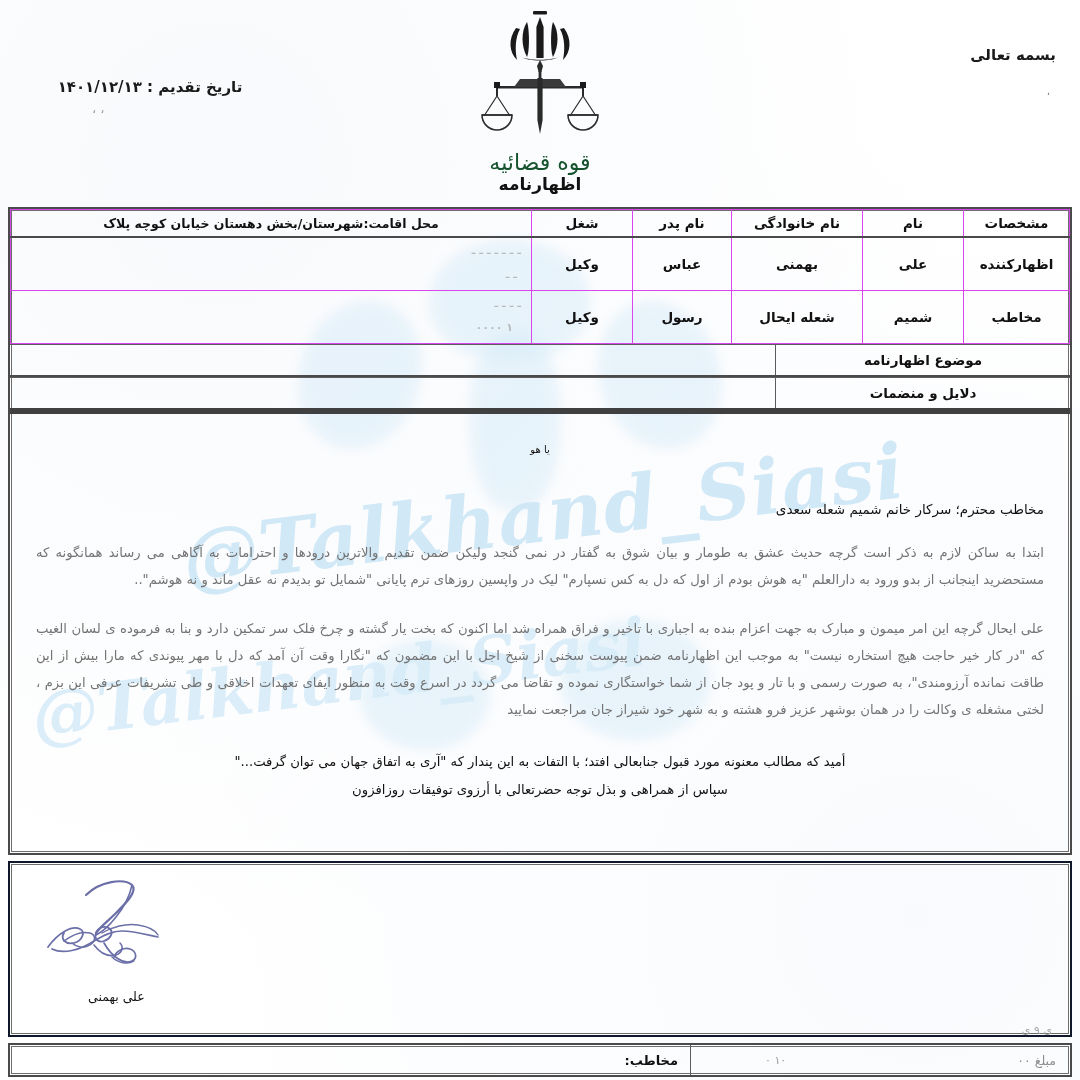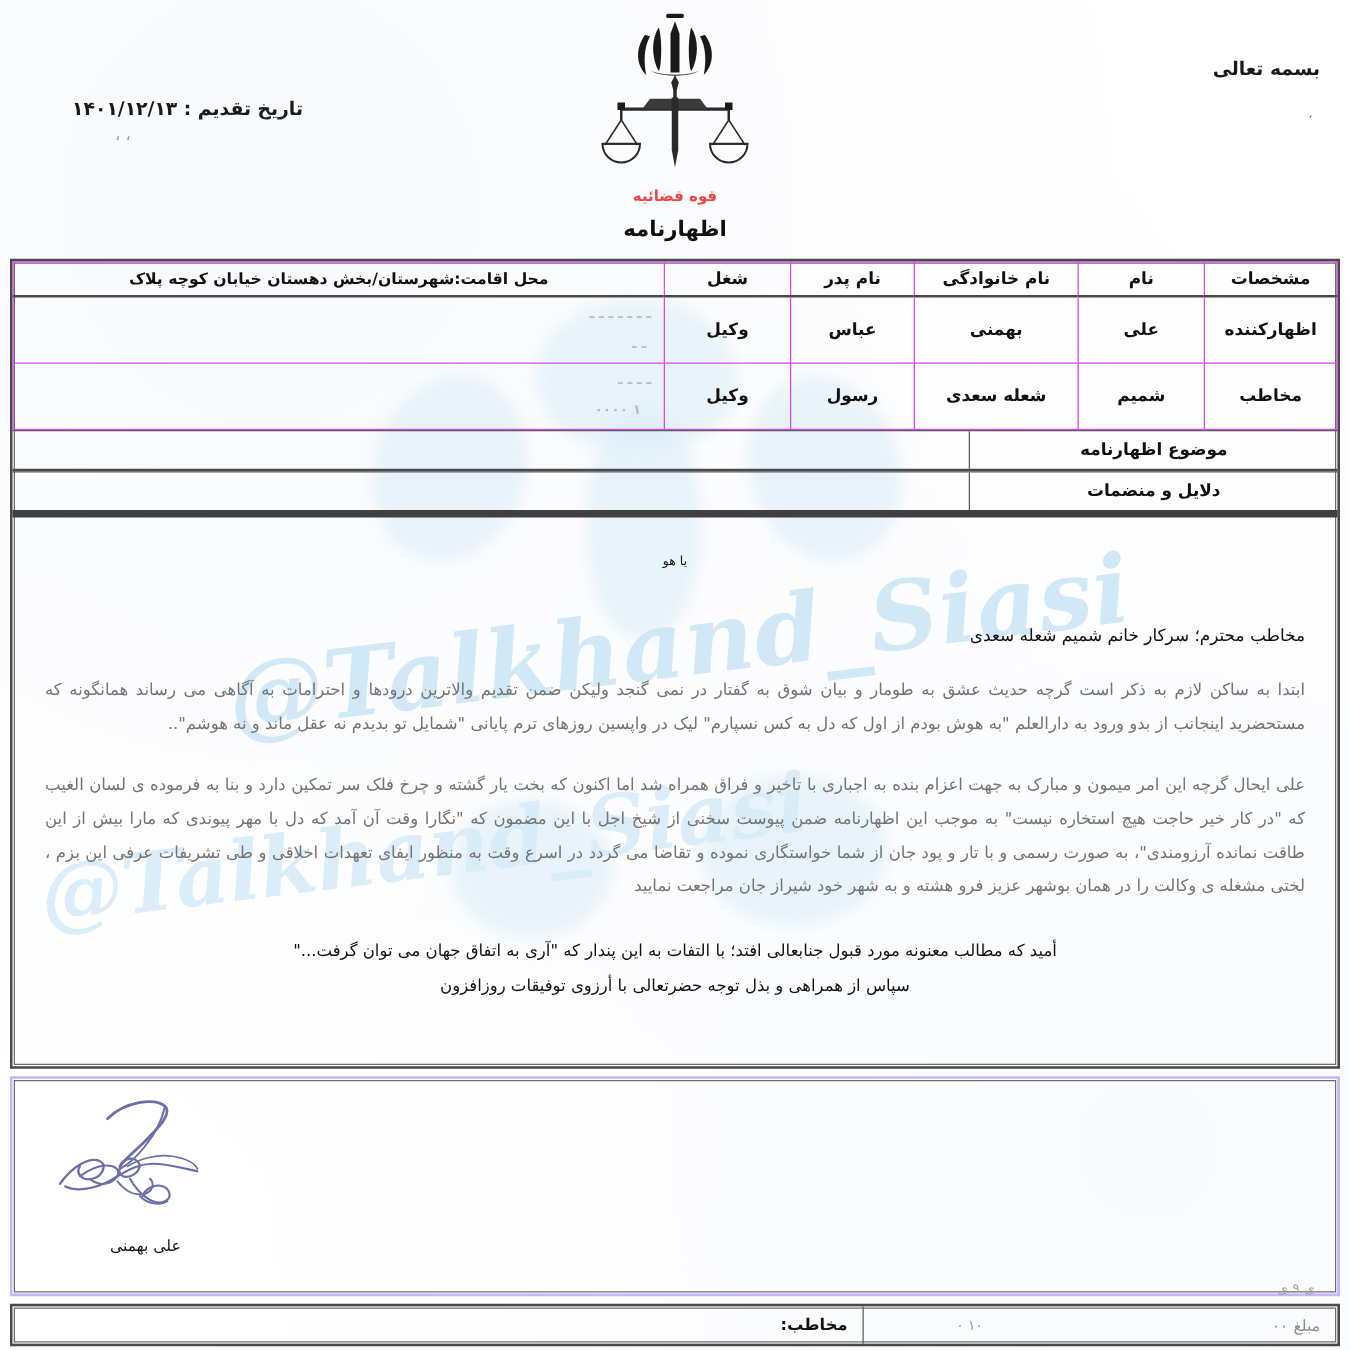--- a/index.html
+++ b/index.html
@@ -117,23 +117,23 @@
     left: 50%;
     transform: translateX(-50%);
     width: 120px;
     height: 140px;
   }
   #org-name {
     position: absolute;
     top: 150px;
     left: 50%;
     transform: translateX(-50%);
-    font-size: 12px;
-    font-weight: bold;
-    color: #ef4444;
+    font-size: 22px;
+    font-weight: normal;
+    color: #14532d;
     text-align: center;
   }
   #doc-type {
     position: absolute;
     top: 174px;
     left: 50%;
     transform: translateX(-50%);
     font-size: 17px;
     font-weight: bold;
     color: #111;
@@ -273,21 +273,21 @@
   }
   .body-closing div + div { margin-top: 2px; }
 
   
   #signature-frame {
     position: absolute;
     top: 861px;
     right: 8px;
     left: 8px;
     height: 176px;
-    border: 2px solid #c4b5fd;
+    border: 2px solid #0f172a;
     box-shadow: inset 0 0 0 1px #ffffff, inset 0 0 0 2px #6d6d6d;
     box-sizing: border-box;
   }
   #signature-ink {
     position: absolute;
     top: 6px;
     left: 28px;
     width: 220px;
     height: 118px;
   }
@@ -444,21 +444,21 @@
           <td>عباس</td>
           <td>وکیل</td>
           <td class="addr-cell">
             <span class="redacted" style="top:6px; right:10px;">ـ ـ ـ ـ ـ ـ ـ</span>
             <span class="redacted" style="top:30px; right:14px;">ـ ـ</span>
           </td>
         </tr>
         <tr>
           <td>مخاطب</td>
           <td>شمیم</td>
-          <td>شعله سعدی</td>
+          <td>شعله ایحال</td>
           <td>رسول</td>
           <td>وکیل</td>
           <td class="addr-cell">
             <span class="redacted" style="top:6px; right:10px;">ـ ـ ـ ـ</span>
             <span class="redacted" style="top:30px; right:18px;">۱ ۰۰۰۰</span>
           </td>
         </tr>
       </tbody>
     </table>
 

